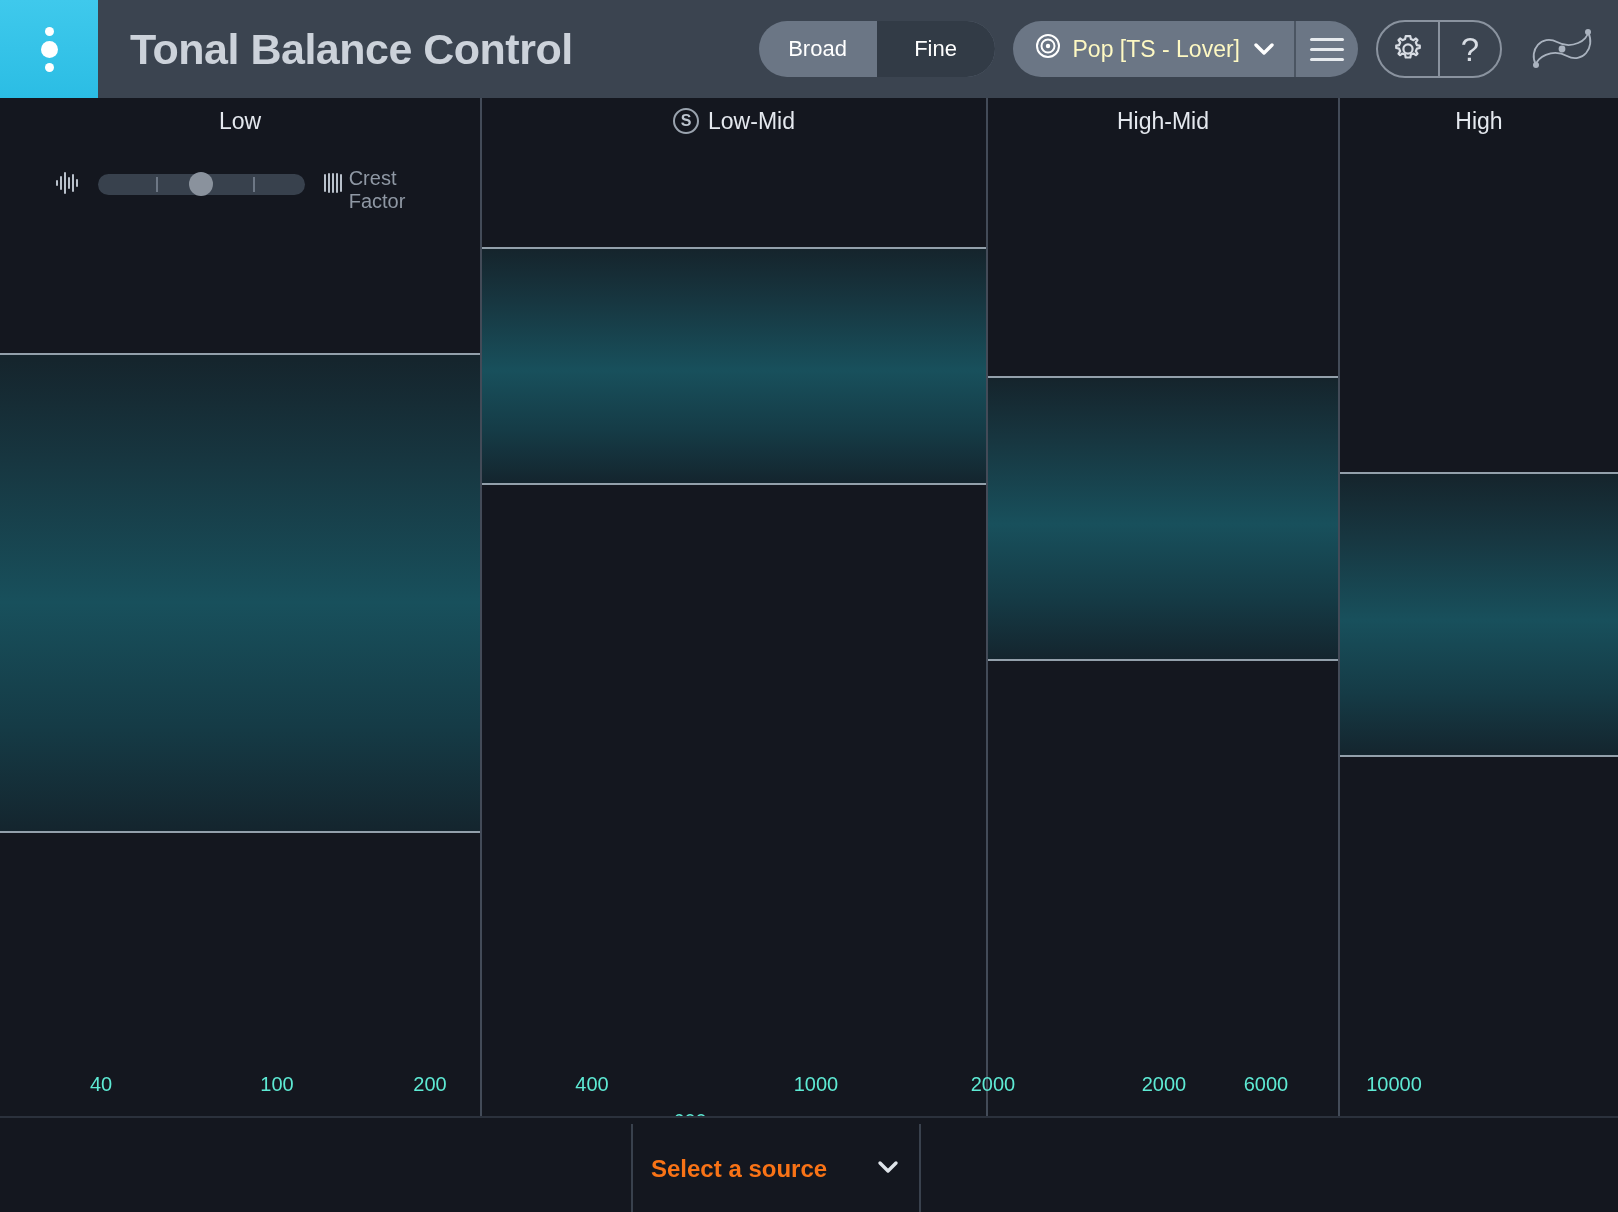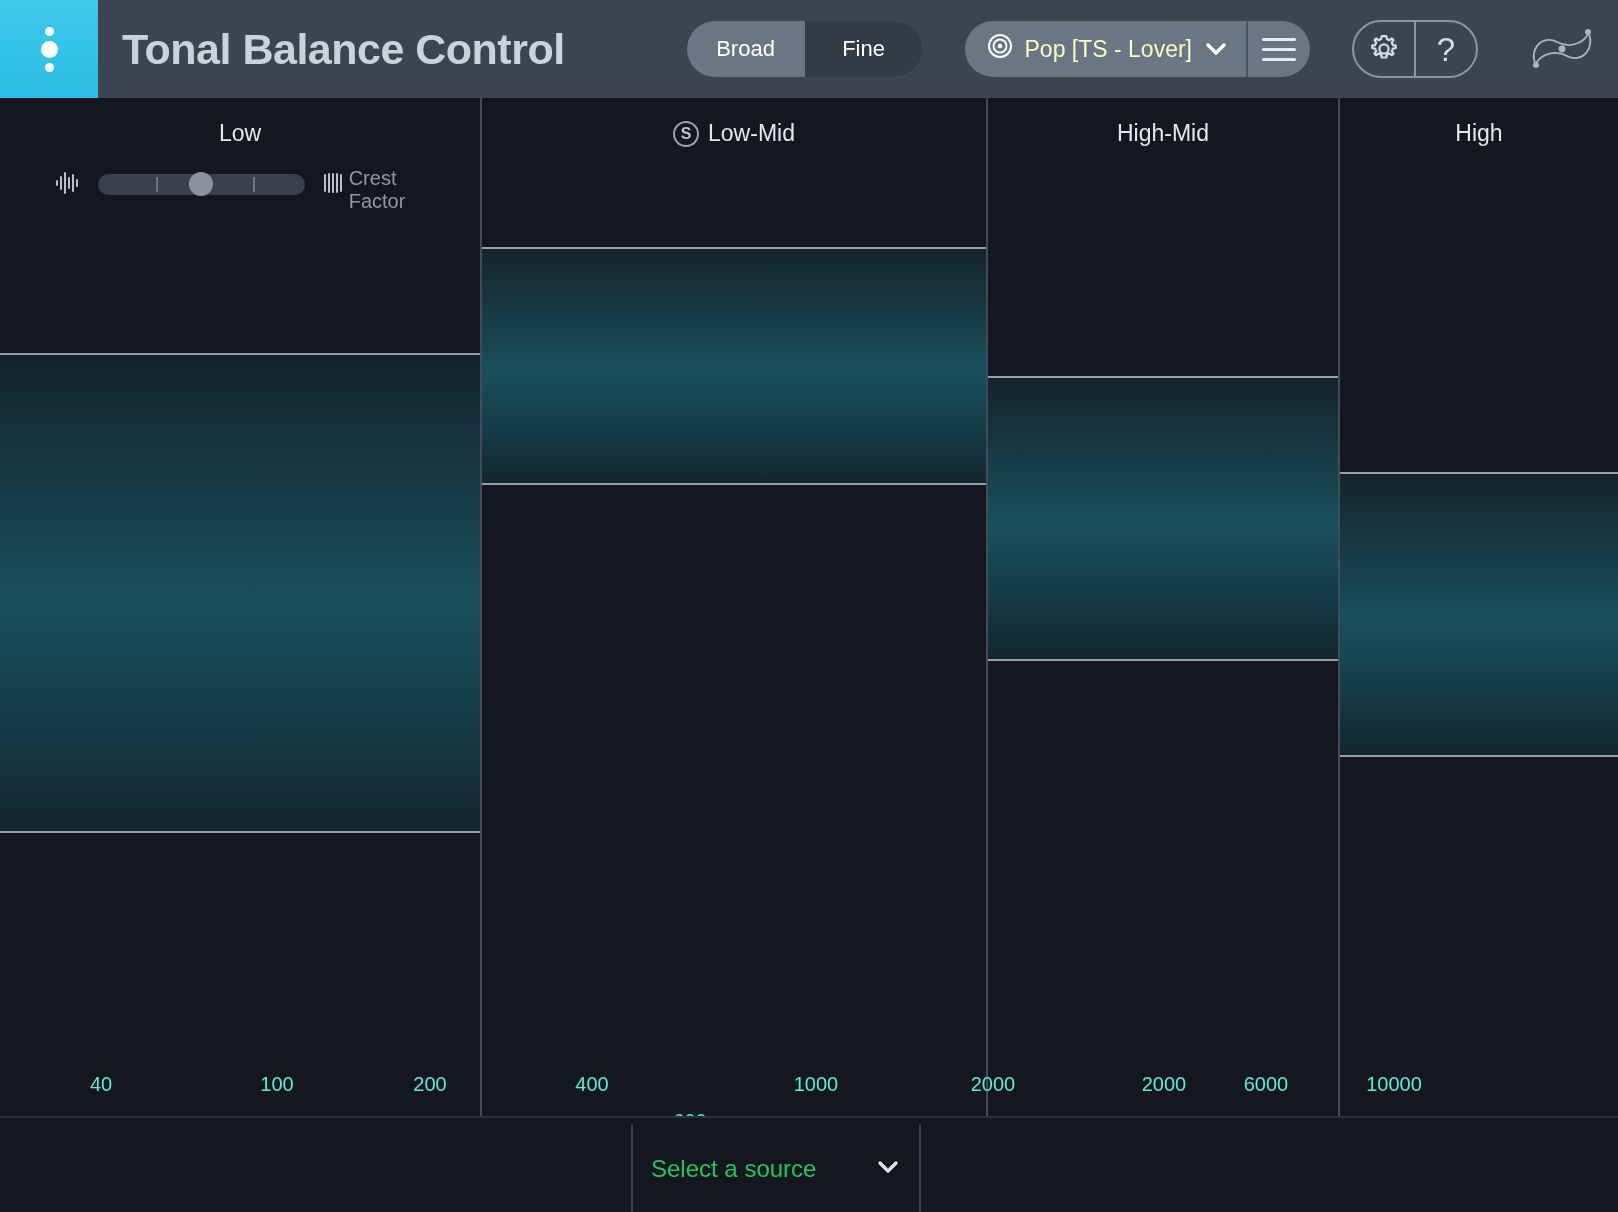--- a/index.html
+++ b/index.html
@@ -38,35 +38,34 @@
     flex-direction: column;
     align-items: center;
     justify-content: center;
     flex: 0 0 auto;
   }
   .logo-dot { background: #ffffff; border-radius: 50%; display: block; }
   .logo-dot.small { width: 9px; height: 9px; margin: 5px 0; }
   .logo-dot.big { width: 17px; height: 17px; }
 
   .app-title {
-    margin-left: 24px;
+    margin-left: 32px;
     color: #ccd2da;
     font-size: 43px;
     font-weight: bold;
     letter-spacing: -0.5px;
     white-space: nowrap;
     font-family: "Liberation Sans", sans-serif;
   }
 
   .topbar-right {
     margin-left: auto;
     display: flex;
     align-items: center;
     padding-right: 16px;
-    gap: 24px;
   }
 
   
   .seg {
     display: flex;
     height: 56px;
     border-radius: 28px;
     overflow: hidden;
     background: #6b7685;
     margin-right: 18px;
@@ -159,27 +158,27 @@
   .col-divider {
     position: absolute;
     top: 0;
     width: 2px;
     height: 1018px;
     background: #434b58;
   }
 
   .col-title {
     position: absolute;
-    top: 22px;
+    top: 10px;
     width: 100%;
     text-align: center;
     color: #e4e8ee;
     font-size: 23px;
     display: flex;
-    align-items: center;
+    align-items: flex-start;
     justify-content: center;
     gap: 9px;
   }
   .solo-badge {
     width: 26px; height: 26px;
     border: 2px solid #9aa3ae;
     border-radius: 50%;
     display: flex; align-items: center; justify-content: center;
     font-size: 16px; font-weight: bold;
     color: #bcc4ce;
@@ -269,23 +268,24 @@
     width: 290px;
     height: 90px;
     border-left: 2px solid #39414d;
     border-right: 2px solid #39414d;
     display: flex;
     align-items: center;
     padding: 0 18px;
     cursor: pointer;
   }
   .source-label {
-    color: #22c55e;
+    color: #f97316;
     font-size: 24px;
     flex: 1;
+    font-weight: bold;
   }
 </style>
 </head>
 <body>
 
 <div id="app">
 
   <div class="topbar">
 
     <div class="logo-square">

